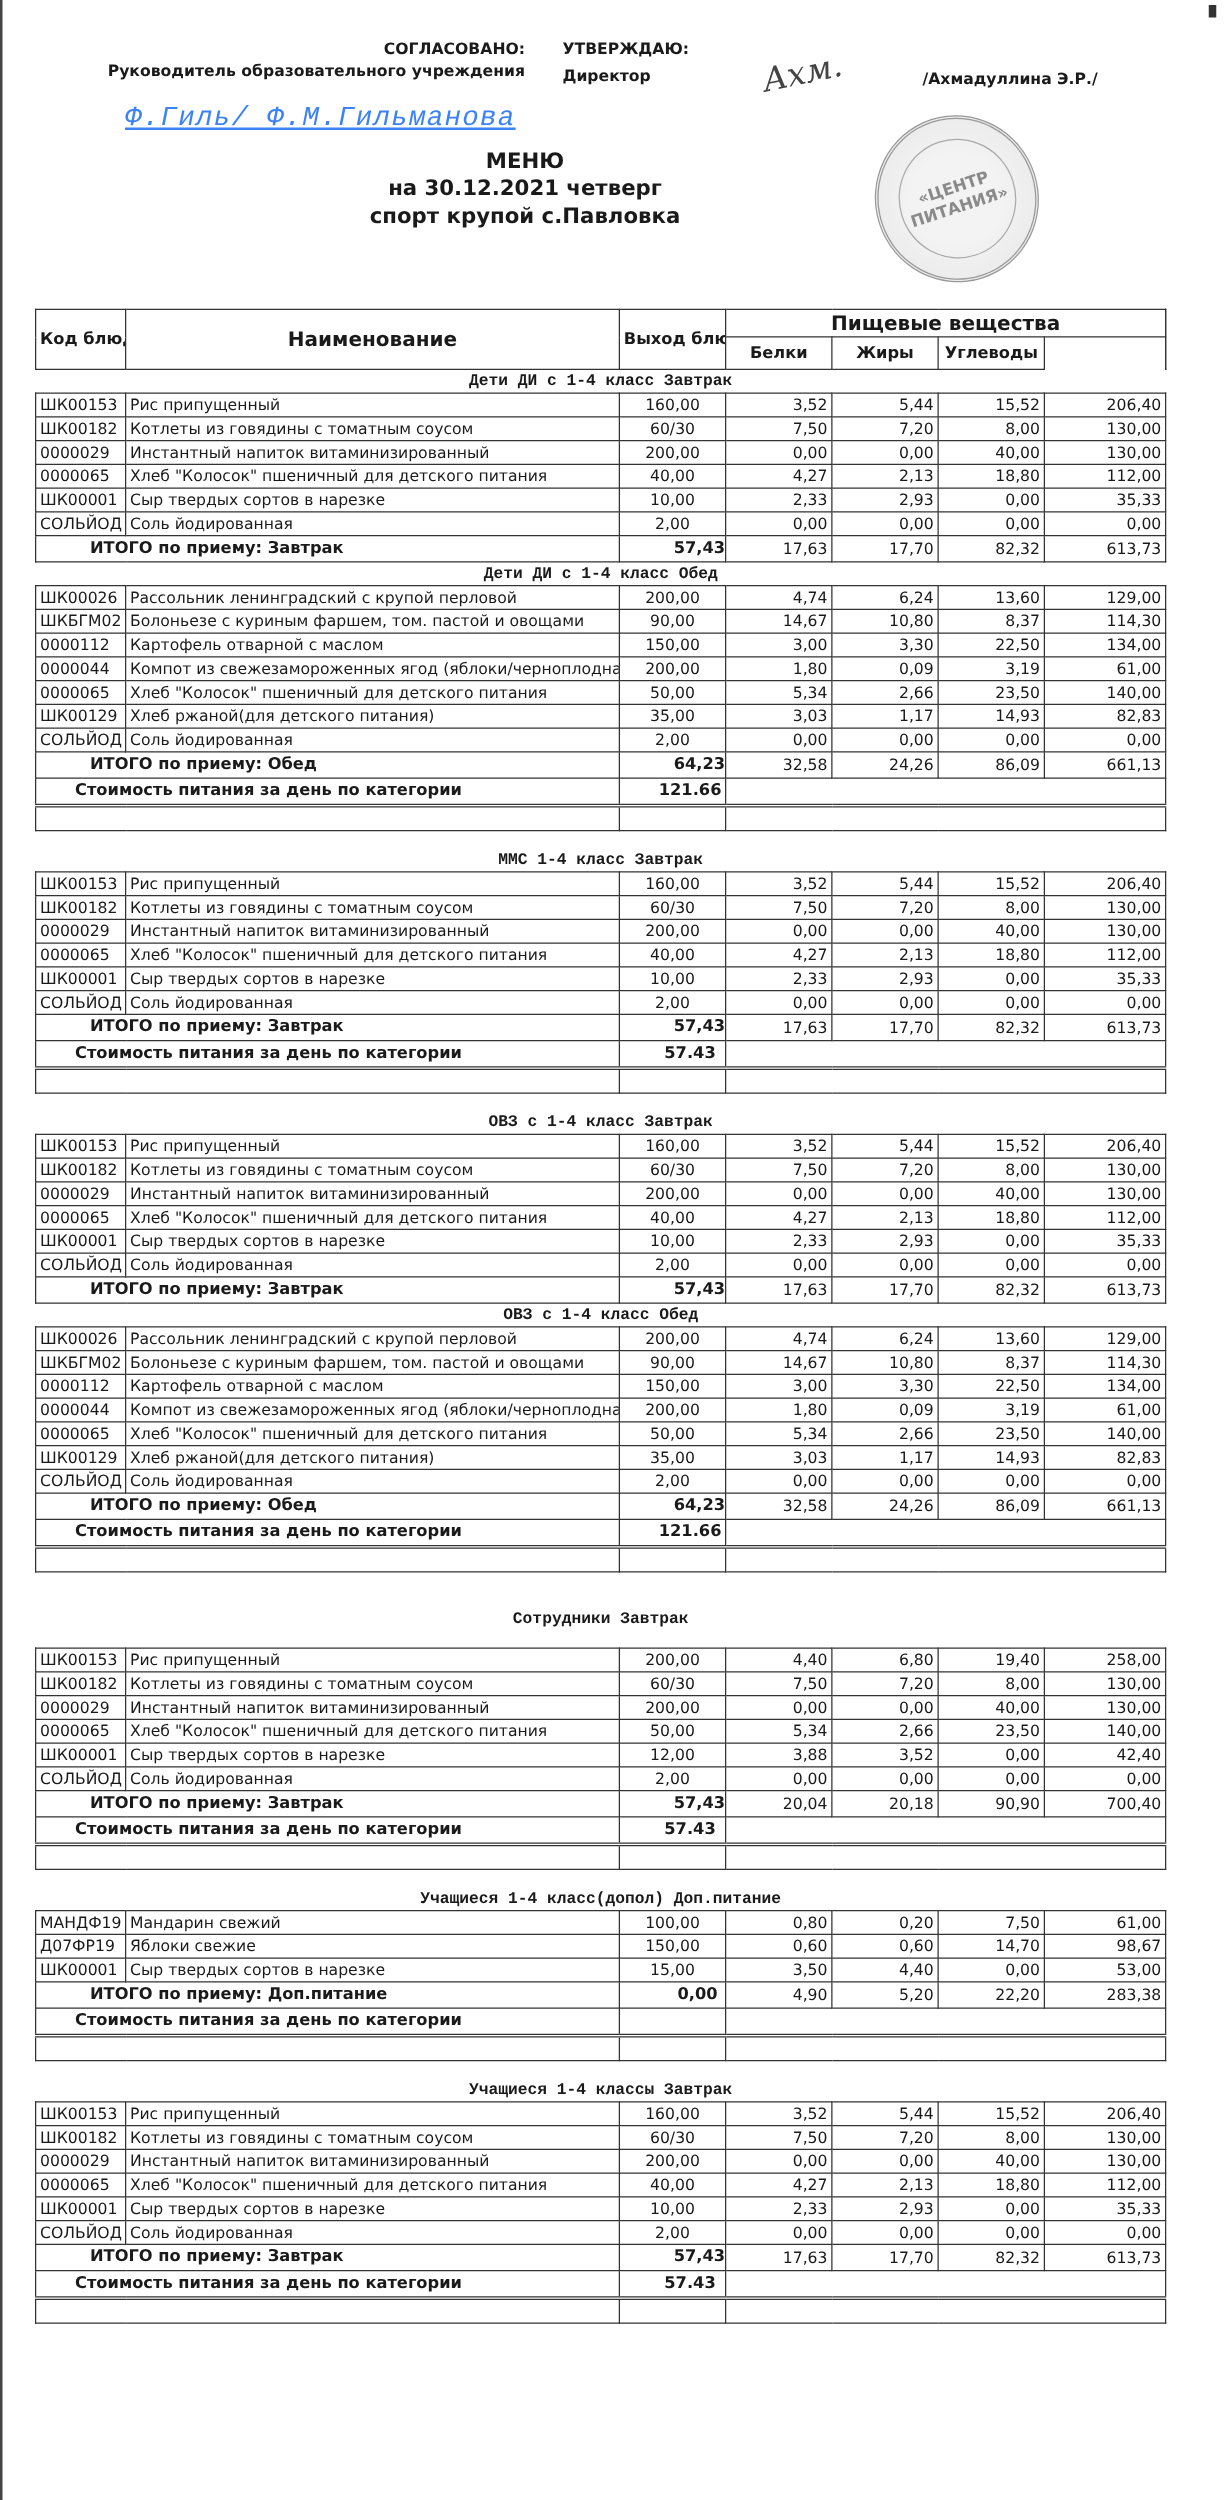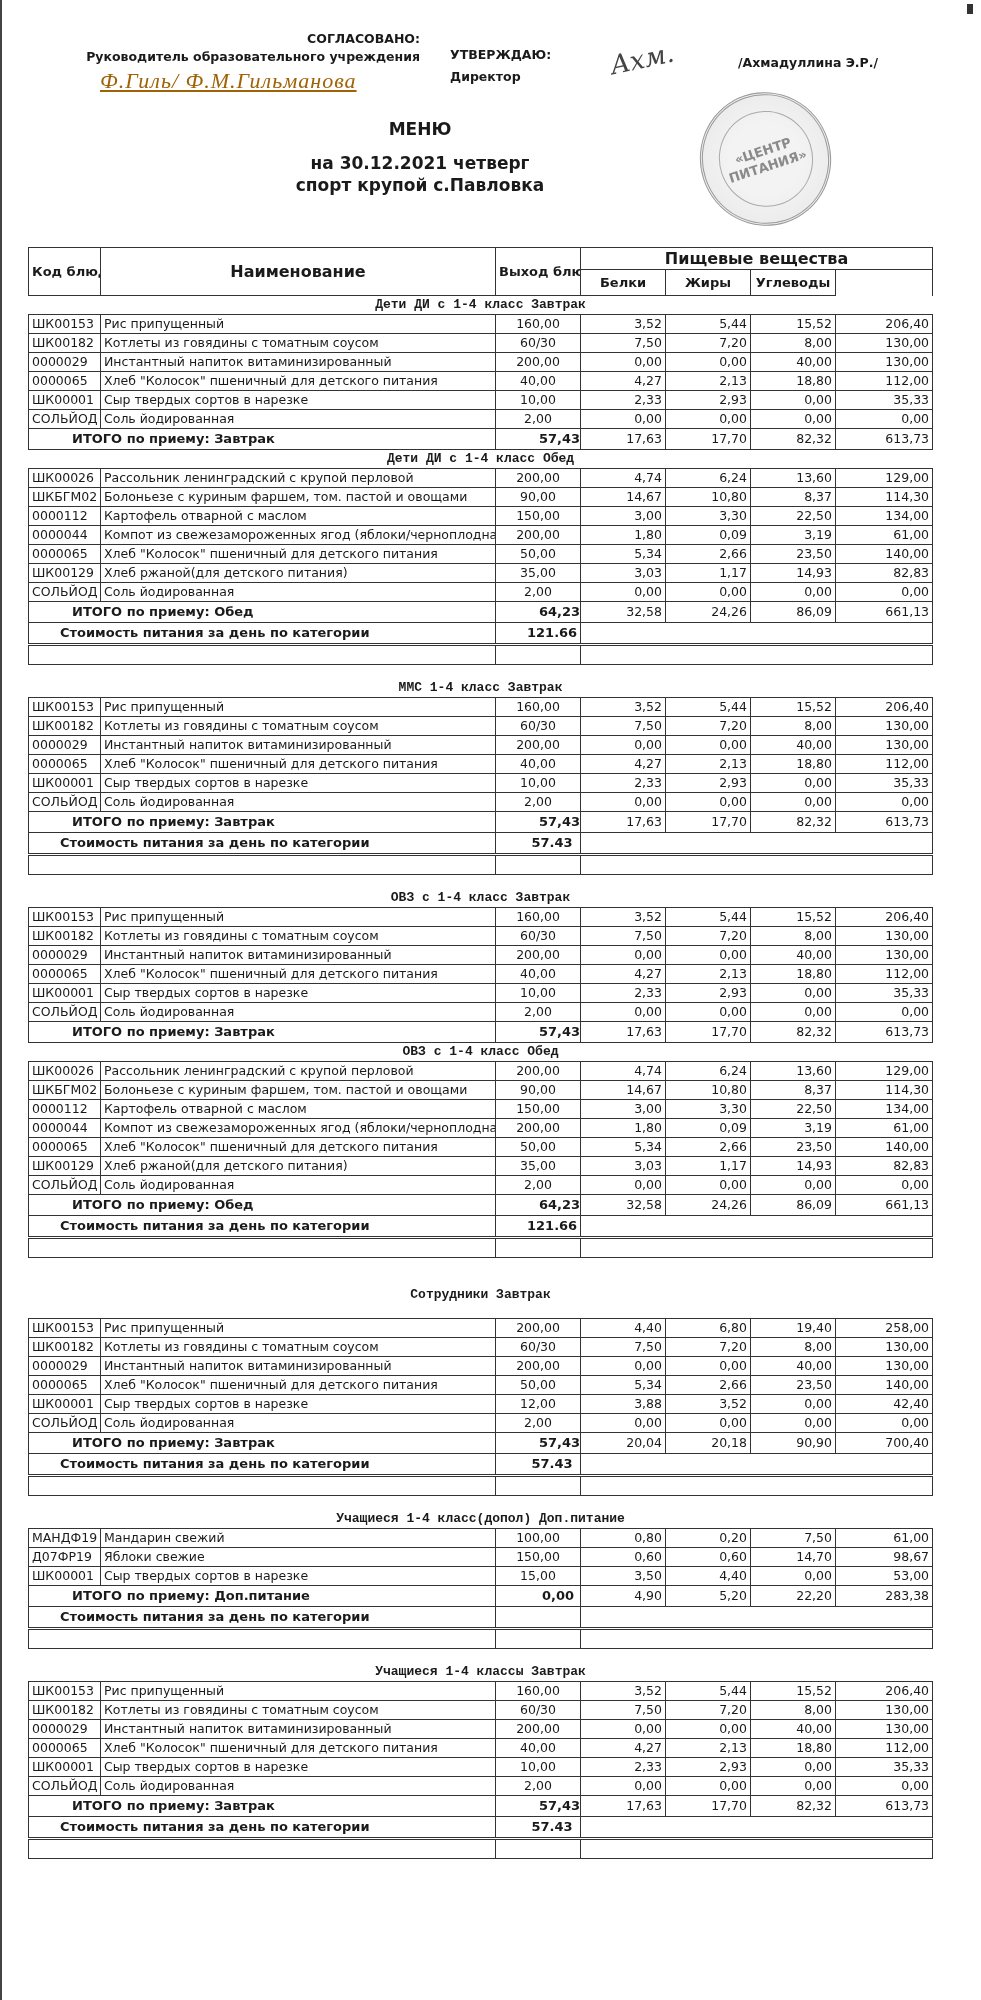--- a/index.html
+++ b/index.html
@@ -5,31 +5,31 @@
   html, body { margin: 0; padding: 0; background: #ffffff; }
   body {
     width: 981px; height: 2000px; position: relative; overflow: hidden;
     font-family: "DejaVu Sans", sans-serif; color: #1a1a1a;
   }
   .scan-edge-left { position: absolute; left: 0; top: 0; width: 2px; height: 2000px; background: #444; }
   .scan-edge-right { position: absolute; right: 8px; top: 4px; width: 6px; height: 10px; background: #333; }
 
   .hdr-left { position: absolute; left: 60px; top: 30px; width: 360px; text-align: right; font-weight: bold; font-size: 12.5px; line-height: 18px; }
   .hdr-left .l1 { margin-left: 40px; }
-  .hdr-right { position: absolute; left: 450px; top: 30px; font-weight: bold; font-size: 12.5px; line-height: 18px; margin-top: 16px; }
+  .hdr-right { position: absolute; left: 450px; top: 30px; font-weight: bold; font-size: 12.5px; line-height: 18px; }
   .hdr-right .l2 { margin-top: 4px; }
   .director-name { position: absolute; left: 738px; top: 55px; font-weight: bold; font-size: 12.5px; }
-  .sig1 { position: absolute; left: 100px; top: 68px; font-family: Liberation Serif, serif; font-style: italic; font-size: 22px; color: #a16207; letter-spacing: 1px; text-decoration: underline; }
+  .sig1 { position: absolute; left: 100px; top: 82px; font-family: Liberation Mono, monospace; font-style: italic; font-size: 22px; color: #3b82f6; letter-spacing: 1px; text-decoration: underline; }
   .sig2 { position: absolute; left: 610px; top: 44px; font-family: "DejaVu Serif", serif; font-style: italic; font-size: 26px; color: #444; transform: rotate(-12deg); }
 
   .stamp { position: absolute; left: 700px; top: 92px; width: 125px; height: 128px; border-radius: 50%; border: 3px double #999; color: #8a8a8a; display: flex; align-items: center; justify-content: center; text-align: center; font-weight: bold; font-size: 13px; line-height: 16px; transform: rotate(-18deg); background: radial-gradient(circle, #f3f3f3 40%, #e6e6e6 100%); }
   .stamp-inner { border: 1px solid #aaa; border-radius: 50%; width: 92px; height: 94px; display: flex; align-items: center; justify-content: center; }
 
   .title-block { position: absolute; left: 260px; top: 118px; width: 320px; text-align: center; font-weight: bold; font-size: 17px; line-height: 22px; }
-  .title-block .t1 { margin-bottom: 12px; }
+  .title-block .t1 { margin-bottom: 0; }
 
   table.menu { position: absolute; left: 28px; width: 904px; border-collapse: collapse; table-layout: fixed; font-size: 12.5px; }
   table.menu td, table.menu th { border: 1px solid #333; padding: 0 3px; height: 18px; line-height: 18px; white-space: nowrap; overflow: hidden; }
   table.menu th { font-weight: bold; font-size: 13px; text-align: center; line-height: 16px; }
   table.menu th.big { font-size: 16px; }
   table.menu th.small { font-size: 10px; line-height: 13px; }
   td.num { text-align: right; }
   td.yield { text-align: center; }
   tr.total td { font-weight: normal; height: 20px; padding-left: 43px; }
   tr.total td.label, tr.total td.yield { font-weight: bold; font-size: 13px; }

